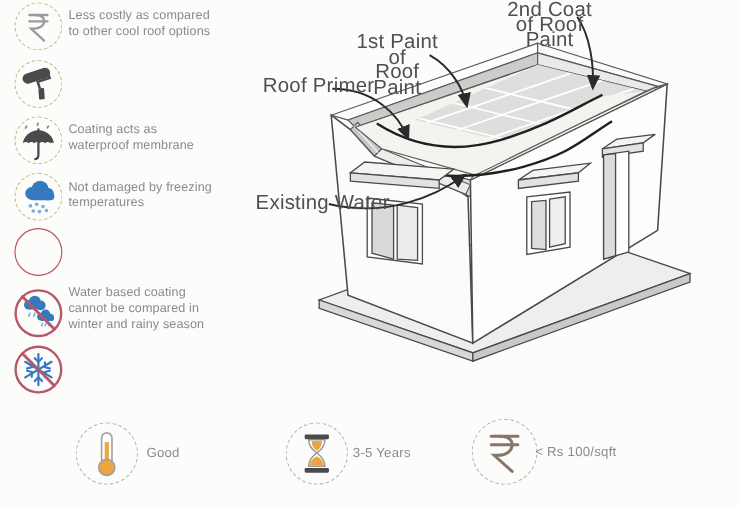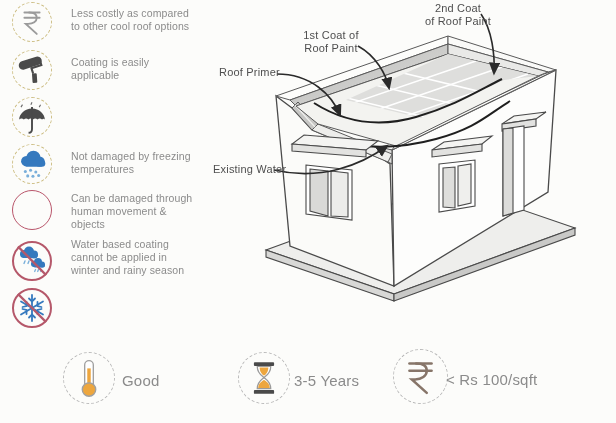--- a/index.html
+++ b/index.html
@@ -13,35 +13,35 @@
   .feature{position:absolute;left:0;display:flex;align-items:flex-start;}
   .fcircle{
     position:relative;flex:0 0 auto;width:40px;height:40px;margin-left:12px;
     border-radius:50%;box-sizing:border-box;
     display:flex;align-items:center;justify-content:center;
   }
   .fcircle.gold{border:1.5px dashed #cdbe84;}
   .fcircle.redline{border:1.5px solid #b9566b;}
   .fcircle.red{border:2px solid #b5586a;}
   .ftext{
-    margin-left:19px;width:122px;
+    margin-left:5px;width:122px;
     font-size:10.5px;line-height:13px;color:#8b8b8b;letter-spacing:.1px;
   }
   
   .dlabel{
-    position:absolute;font-size:11px;line-height:12.5px;color:#4f4f4f;
+    position:absolute;font-size:17px;line-height:12.5px;color:#4f4f4f;
     letter-spacing:.2px;white-space:nowrap;
   }
   .dlabel.center{text-align:center;white-space:normal;}
   
   .stat-circle{
     position:absolute;border:1.5px dashed #b9b9b9;border-radius:50%;
     box-sizing:border-box;display:flex;align-items:center;justify-content:center;
   }
-  .stat-label{position:absolute;font-size:15px;color:#8b8b8b;letter-spacing:.2px;white-space:nowrap;}
+  .stat-label{position:absolute;font-size:11px;color:#8b8b8b;letter-spacing:.2px;white-space:nowrap;}
   svg{display:block;}
   .house-svg{position:absolute;left:226px;top:0;}
 </style>
 </head>
 <body>
 
 <div class="feature" style="top:2px">
   <span class="fcircle gold">
     <svg width="40" height="40" viewBox="0 0 40 40">
       <g fill="none" stroke="#9b9b9b" stroke-width="2" stroke-linecap="round">
@@ -57,33 +57,33 @@
 <div class="feature" style="top:50px">
   <span class="fcircle gold">
     <svg width="40" height="40" viewBox="0 0 40 40">
       <g transform="rotate(-18 20 20)">
         <rect x="8" y="8" width="25" height="9" rx="4.5" fill="#4a4a4a"></rect>
         <path d="M31 13 v5 h-11 v6" fill="none" stroke="#4a4a4a" stroke-width="2.2"></path>
         <rect x="17.5" y="24" width="5" height="10" rx="1" fill="#4a4a4a" transform="rotate(14 20 29)"></rect>
       </g>
     </svg>
   </span>
-  <div class="ftext" style="margin-top:6px">Coating is easily applicable</div>
 </div>
 
 <div class="feature" style="top:97px">
   <span class="fcircle gold">
     <svg width="40" height="40" viewBox="0 0 40 40">
       <g stroke="#6d6d6d" stroke-width="1.2">
         <path d="M10 7 l-1.6 2.6 M20 4.5 l-1.2 2.6 M29 7 l-1.4 2.6" fill="none"></path>
       </g>
       <path d="M20 11 C12.5 11 6.5 17 6.5 22.5 Q9 20.5 11.4 22.5 Q13.8 20.5 16.2 22.5 Q18.6 20.5 21 22.5 Q23.4 20.5 25.8 22.5 Q28.2 20.5 30.6 22.5 Q32 21 33.5 22.5 C33.5 17 27.5 11 20 11 Z" fill="#4a4a4a"></path>
       <path d="M20 9.5 v23 q0 4 -3.6 4" fill="none" stroke="#4a4a4a" stroke-width="2"></path>
     </svg>
   </span>
+  <div class="ftext" style="margin-top:5px">Coating acts as waterproof membrane</div>
 </div>
 
 <div class="feature" style="top:144px">
   <span class="fcircle gold">
     <svg width="40" height="40" viewBox="0 0 40 40">
       <g fill="#3579be">
         <circle cx="14" cy="17" r="5.5"></circle>
           <circle cx="21.5" cy="13.5" r="7.5"></circle>
         <circle cx="28" cy="17.5" r="5.5"></circle>
           <rect x="12" y="16" width="22" height="7" rx="3.5"></rect>
@@ -96,21 +96,20 @@
         <circle cx="21" cy="33" r="1.6"></circle>
           <circle cx="27" cy="32" r="1.6"></circle>
       </g>
     </svg>
   </span>
   <div class="ftext" style="margin-top:6px">Not damaged by freezing temperatures</div>
 </div>
 
 <div class="feature" style="top:190px">
   <span class="fcircle redline"></span>
-  <div class="ftext" style="margin-top:2px">Can be damaged through human movement &amp; objects</div>
 </div>
 
 <div class="feature" style="top:238px">
   <span class="fcircle red" style="margin-top:3px">
     <svg width="36" height="36" viewBox="0 0 36 36">
       <g fill="#3579be">
         <circle cx="10" cy="11" r="4"></circle>
           <circle cx="15" cy="8.5" r="5"></circle>
         <circle cx="20" cy="11.5" r="4"></circle>
           <rect x="8.5" y="10" width="15" height="5" rx="2.5"></rect>
@@ -123,21 +122,21 @@
           <circle cx="12" cy="9" r="4"></circle>
         <circle cx="16" cy="11.5" r="3"></circle>
           <rect x="7" y="10.5" width="12" height="4" rx="2"></rect>
       </g>
       <g stroke="#79afda" stroke-width="1.3" stroke-linecap="round">
         <path d="M21.5 26.5 l-.8 2 M24.5 26.5 l-.8 2 M27.5 26.5 l-.8 2"></path>
       </g>
       <line x1="4" y1="3.5" x2="32" y2="32" stroke="#b5586a" stroke-width="2.4"></line>
     </svg>
   </span>
-  <div class="ftext" style="margin-top:0">Water based coating cannot be applied in winter and rainy season</div>
+  <div class="ftext" style="margin-top:0">Water based coating cannot be compared in winter and rainy season</div>
 </div>
 
 <div class="feature" style="top:288px">
   <span class="fcircle red">
     <svg width="36" height="36" viewBox="0 0 36 36">
       <g stroke="#3579be" stroke-width="1.8" stroke-linecap="round" fill="none">
         <line x1="18" y1="5" x2="18" y2="31"></line>
         <line x1="7" y1="11.5" x2="29" y2="24.5"></line>
         <line x1="7" y1="24.5" x2="29" y2="11.5"></line>
         <path d="M15 8.5 l3 3 l3-3 M15 27.5 l3-3 l3 3"></path>
@@ -226,21 +225,21 @@
   <g fill="none" stroke="#2a2a2a" stroke-width="1.6">
     <path d="M51,74 C85,74 106,95 114,115" marker-end="url(#ah)"></path>
     <path d="M132,46 C150,56 160,74 163,88" marker-end="url(#ah)"></path>
     <path d="M255,14 C266,30 269,55 268,73" marker-end="url(#ah)"></path>
     <path d="M48,170 C95,181 135,165 161,146" marker-end="url(#ah)"></path>
   </g>
 </svg>
 
 <div class="dlabel" style="left:219px;top:66px">Roof Primer</div>
 <div class="dlabel center" style="left:296px;top:29px;width:70px">
-  <div>1st Coat of</div>
+  <div>1st Paint of</div>
     <div>Roof Paint</div>
 </div>
 <div class="dlabel center" style="left:420px;top:2px;width:76px">
   <div>2nd Coat</div>
     <div>of Roof Paint</div>
 </div>
 <div class="dlabel" style="left:213px;top:163px">Existing Water</div>
 
 <div class="stat-circle" style="left:63px;top:352px;width:52px;height:52px">
   <svg width="52" height="52" viewBox="0 0 52 52">

